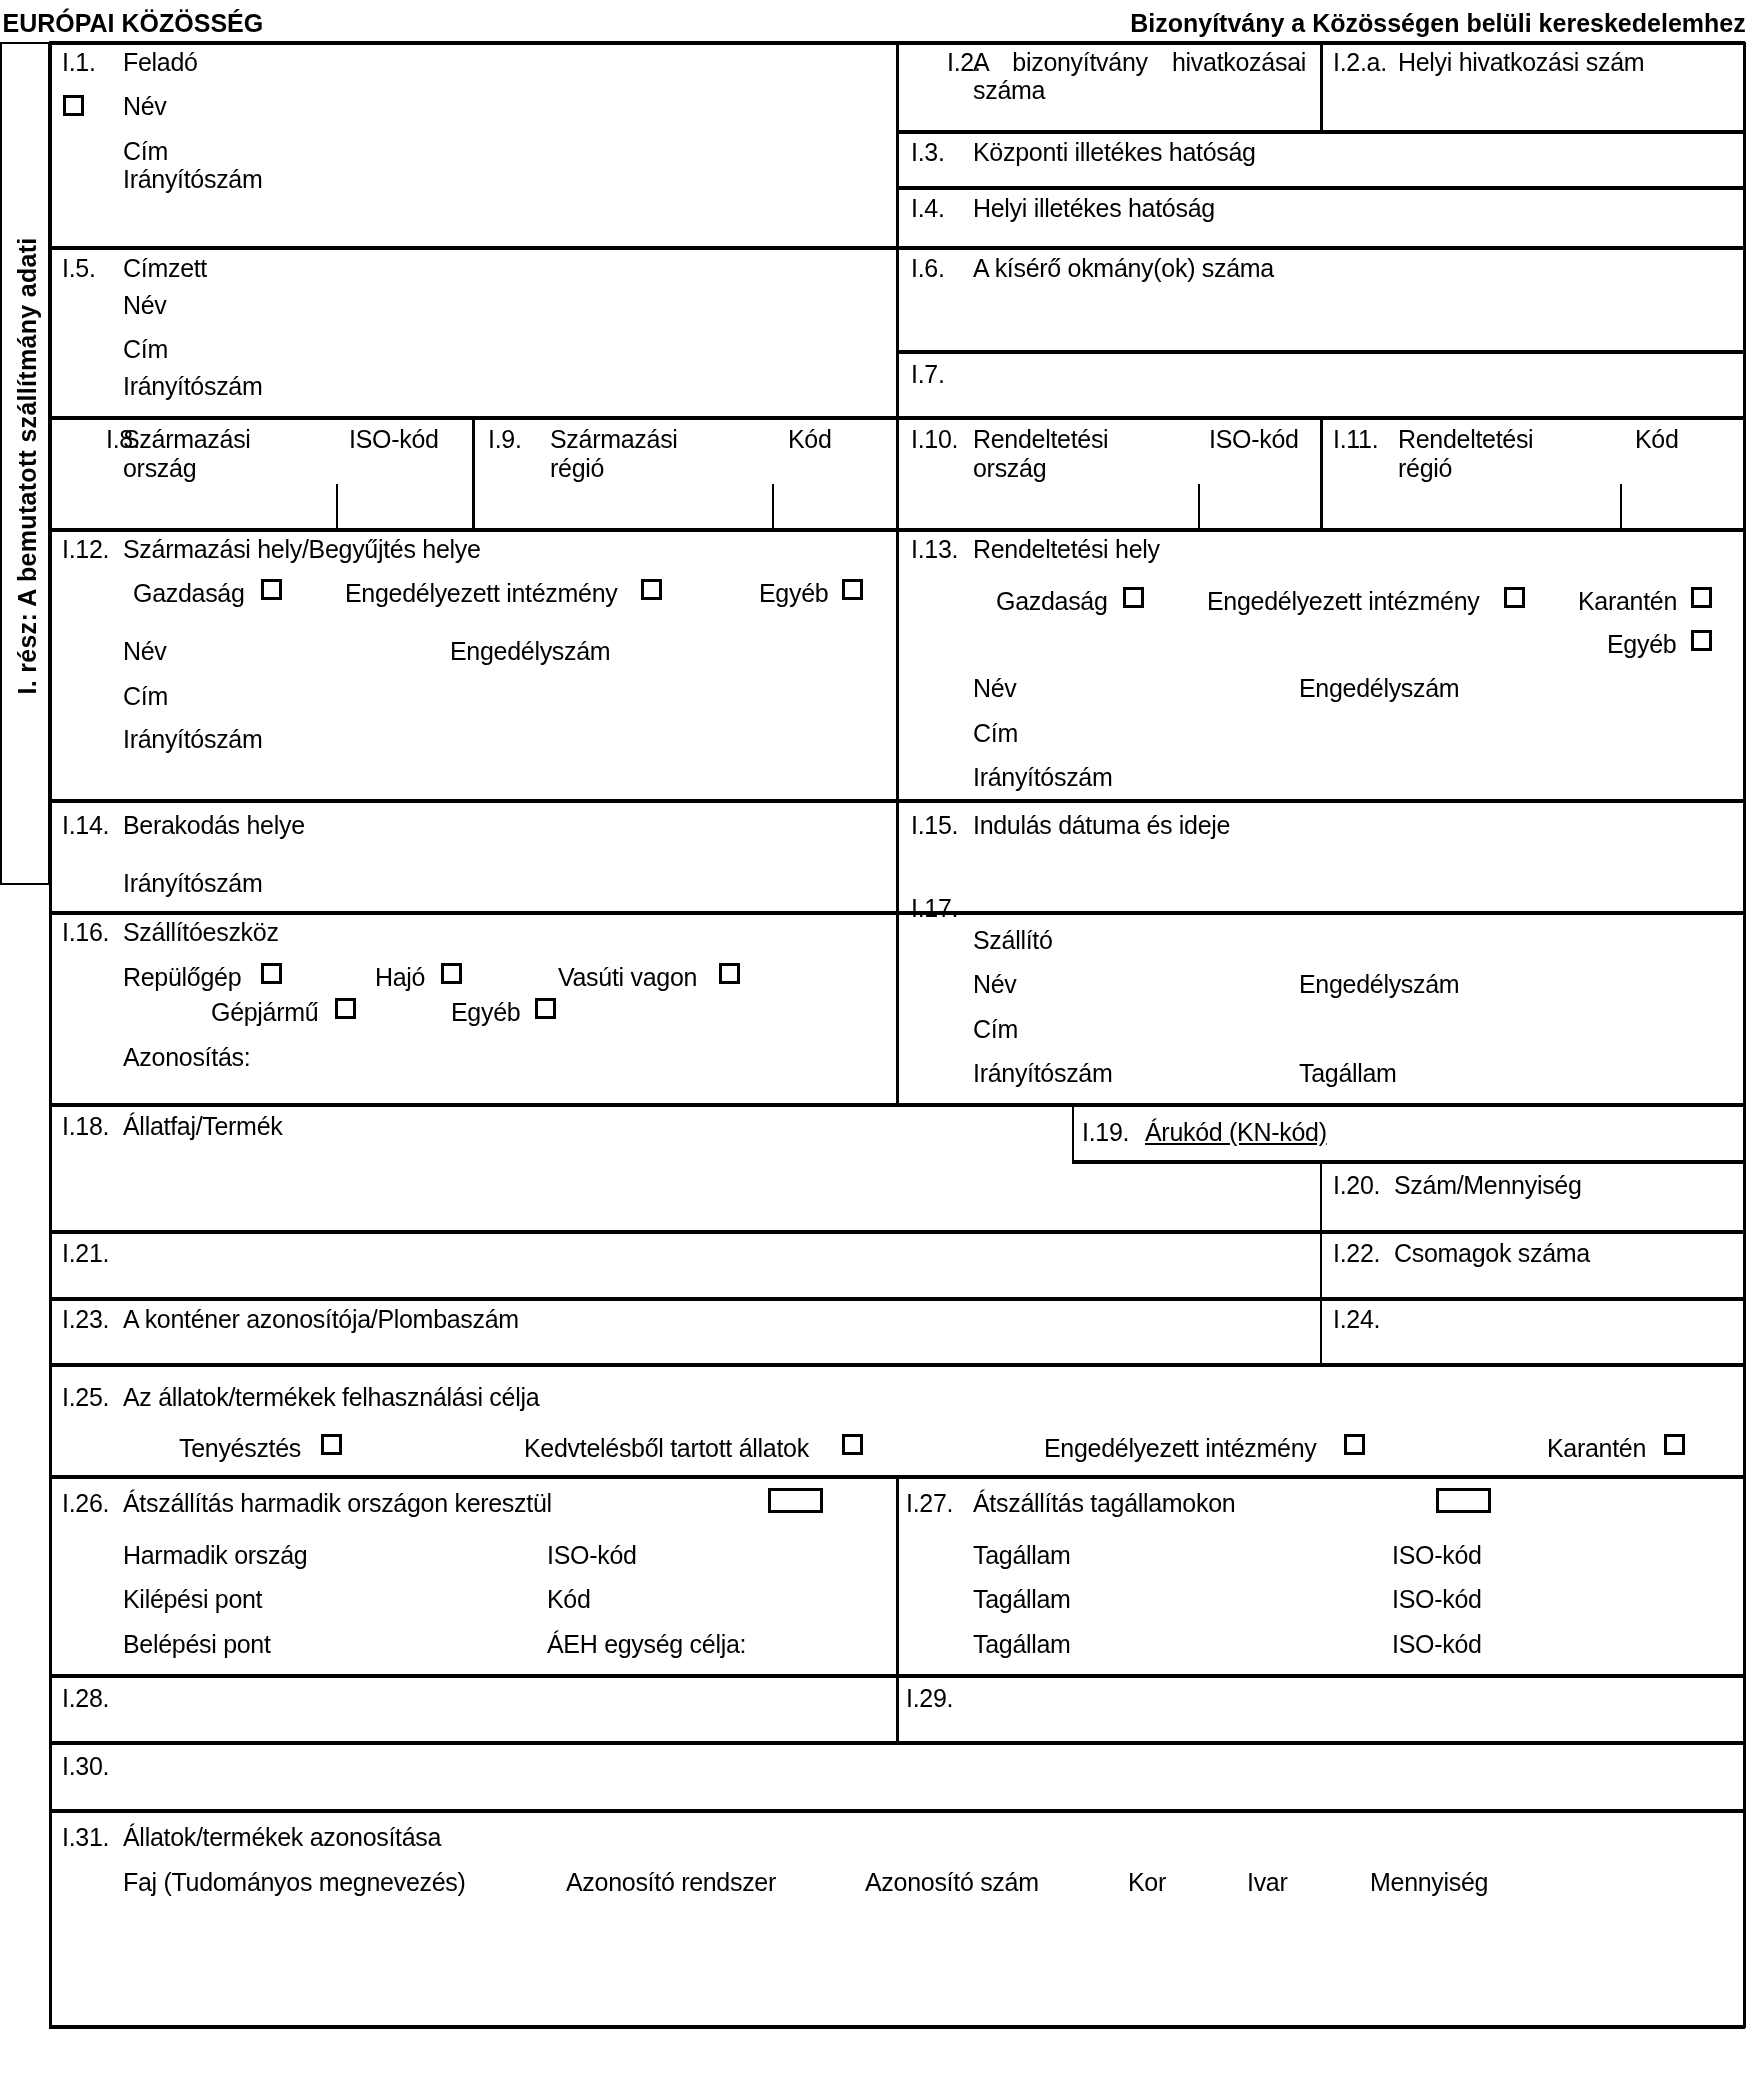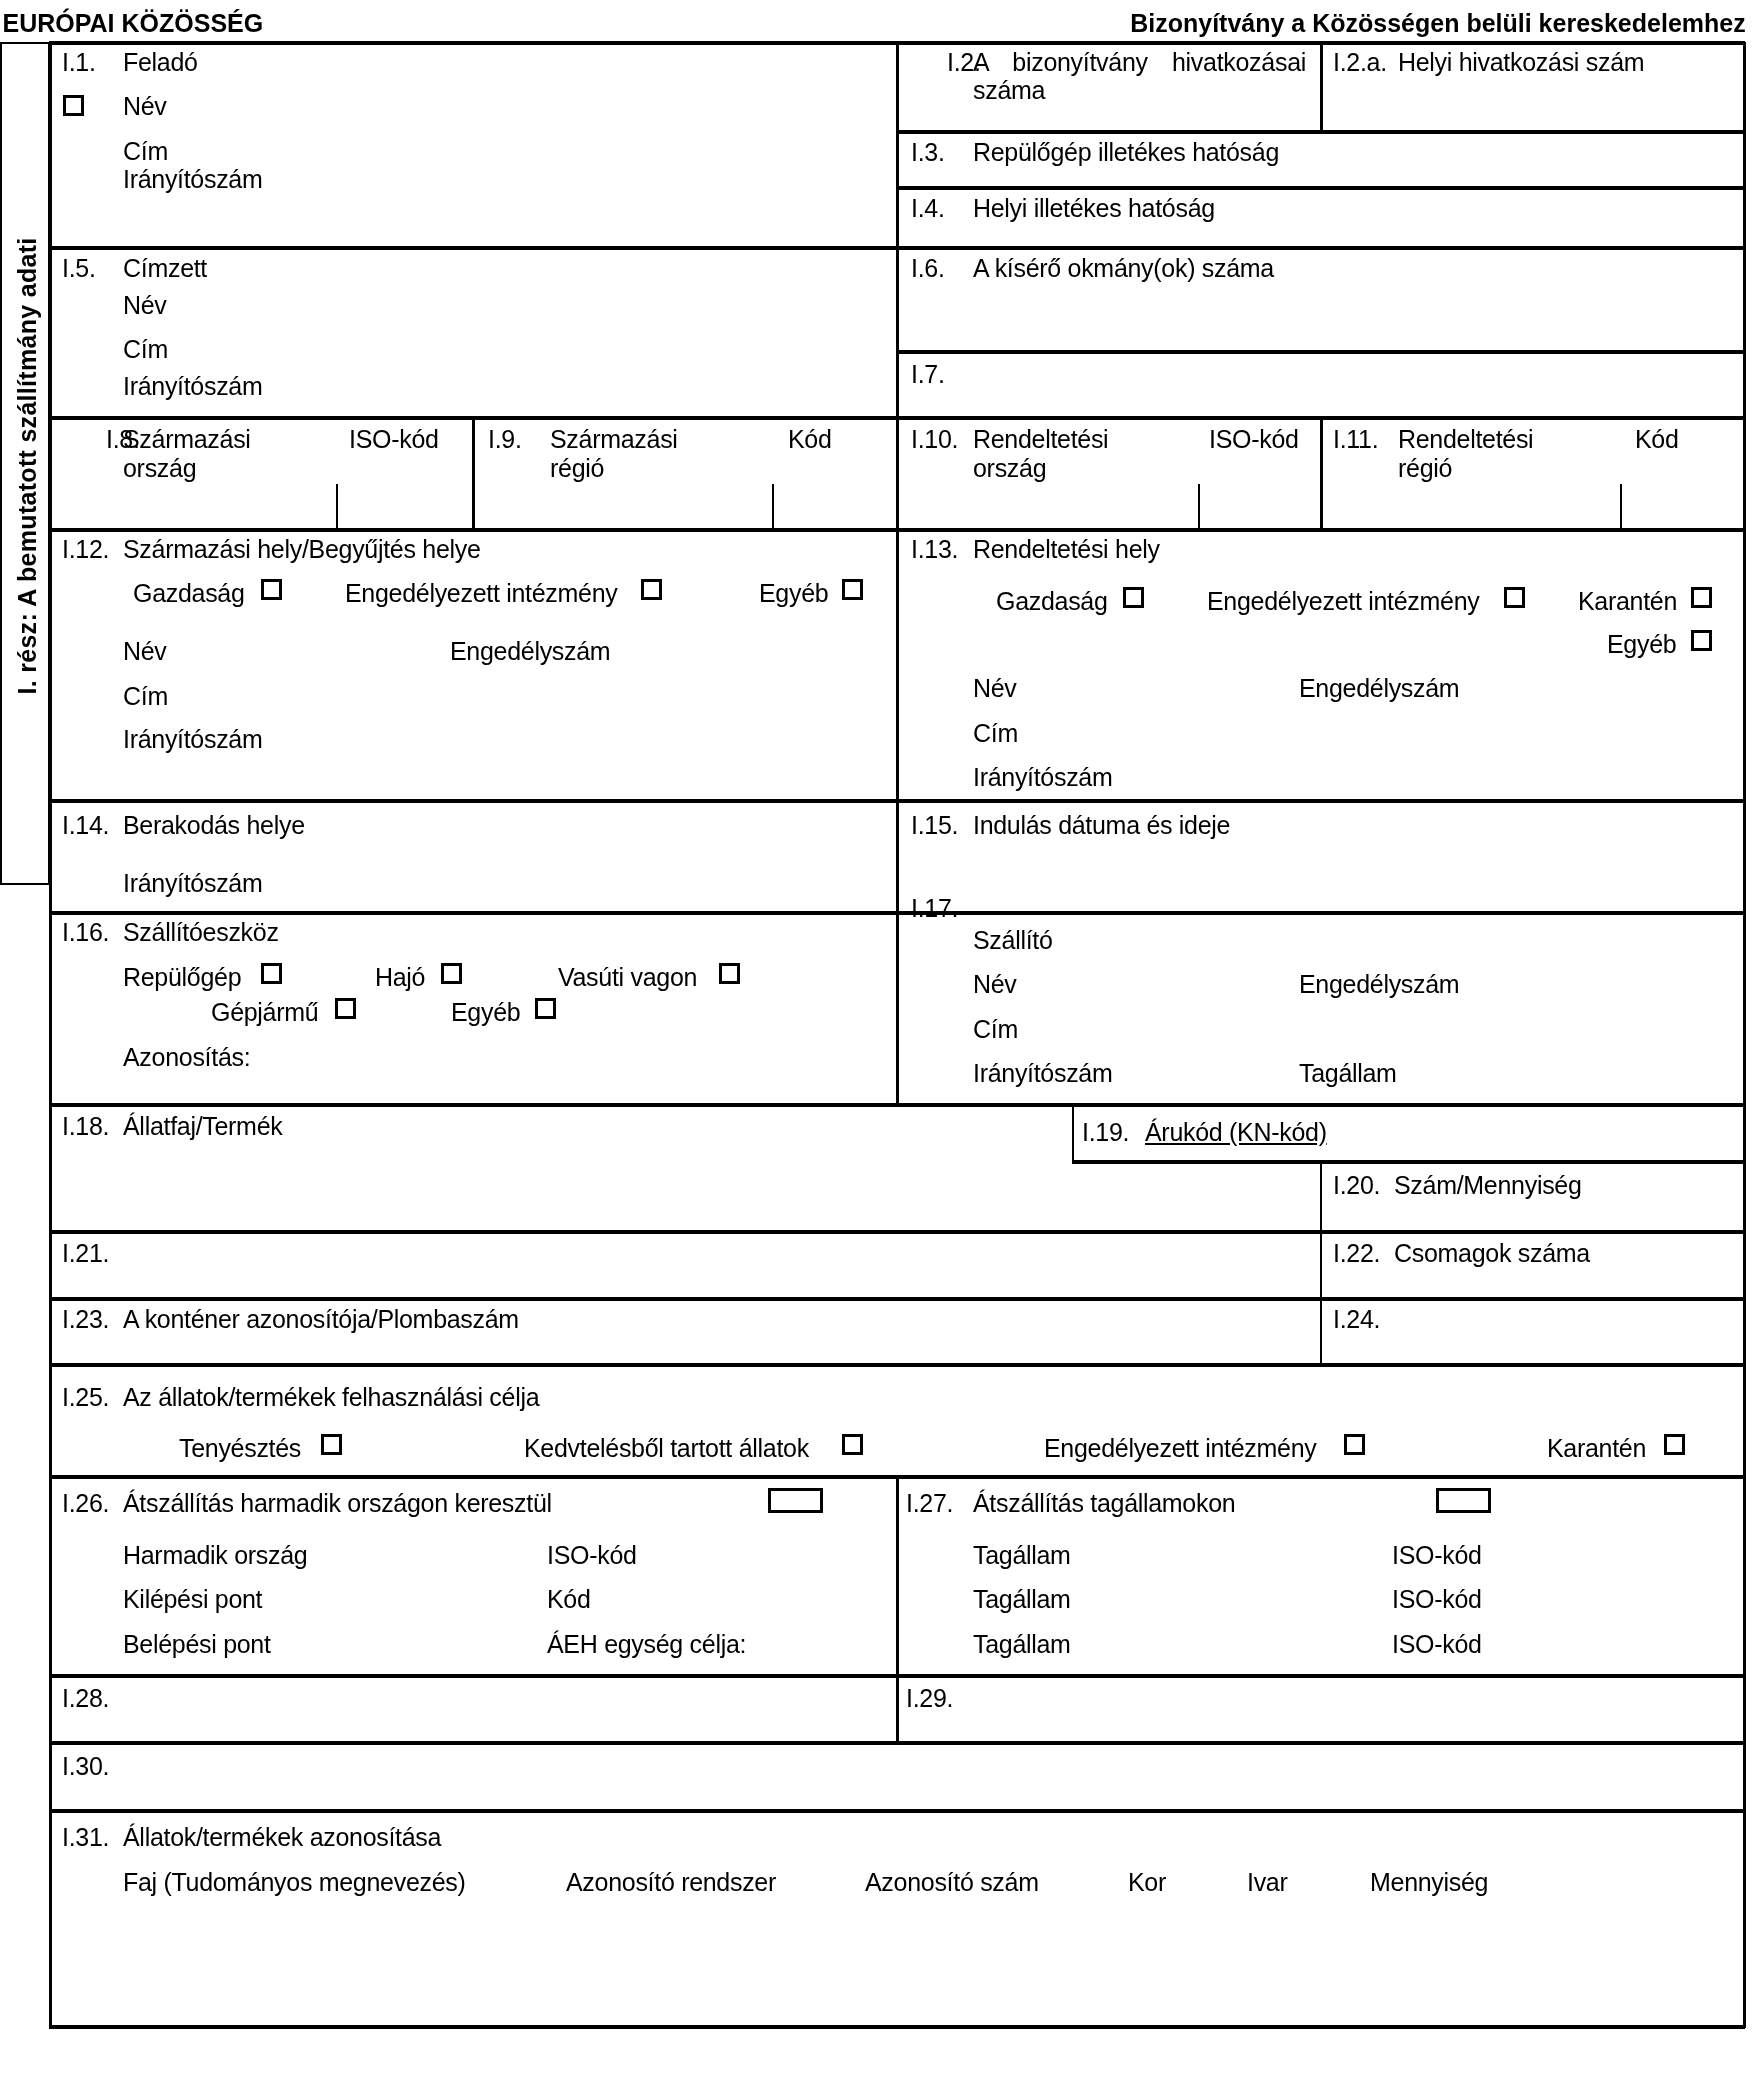--- a/index.html
+++ b/index.html
@@ -75,21 +75,21 @@
 <div class="t" style="left:123px; top:165px;">Irányítószám</div>
 
 <div class="t" style="left:911px; top:48px;margin-left:36px;">I.2.</div>
 <div class="t justify" style="left:973px; top:48px; width:333px;">A bizonyítvány hivatkozásai</div>
 <div class="t" style="left:973px; top:76px;">száma</div>
 
 <div class="t" style="left:1333px; top:48px;">I.2.a.</div>
 <div class="t" style="left:1398px; top:48px;">Helyi hivatkozási szám</div>
 
 <div class="t" style="left:911px; top:138px;">I.3.</div>
-<div class="t" style="left:973px; top:138px;">Repülőgép illetékes hatóság</div>
+<div class="t" style="left:973px; top:138px;">Központi illetékes hatóság</div>
 
 <div class="t" style="left:911px; top:194px;">I.4.</div>
 <div class="t" style="left:973px; top:194px;">Helyi illetékes hatóság</div>
 
 <div class="t" style="left:62px; top:254px;">I.5.</div>
 <div class="t" style="left:123px; top:254px;">Címzett</div>
 <div class="t" style="left:123px; top:291px;">Név</div>
 <div class="t" style="left:123px; top:335px;">Cím</div>
 <div class="t" style="left:123px; top:372px;">Irányítószám</div>
 

